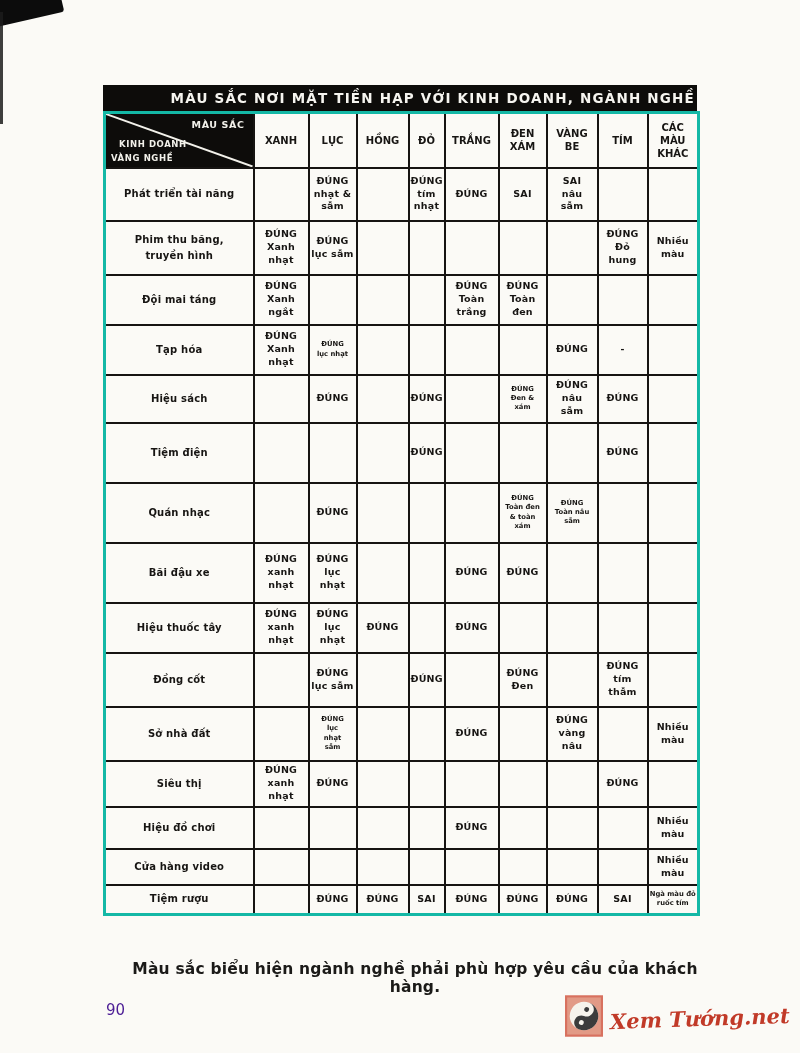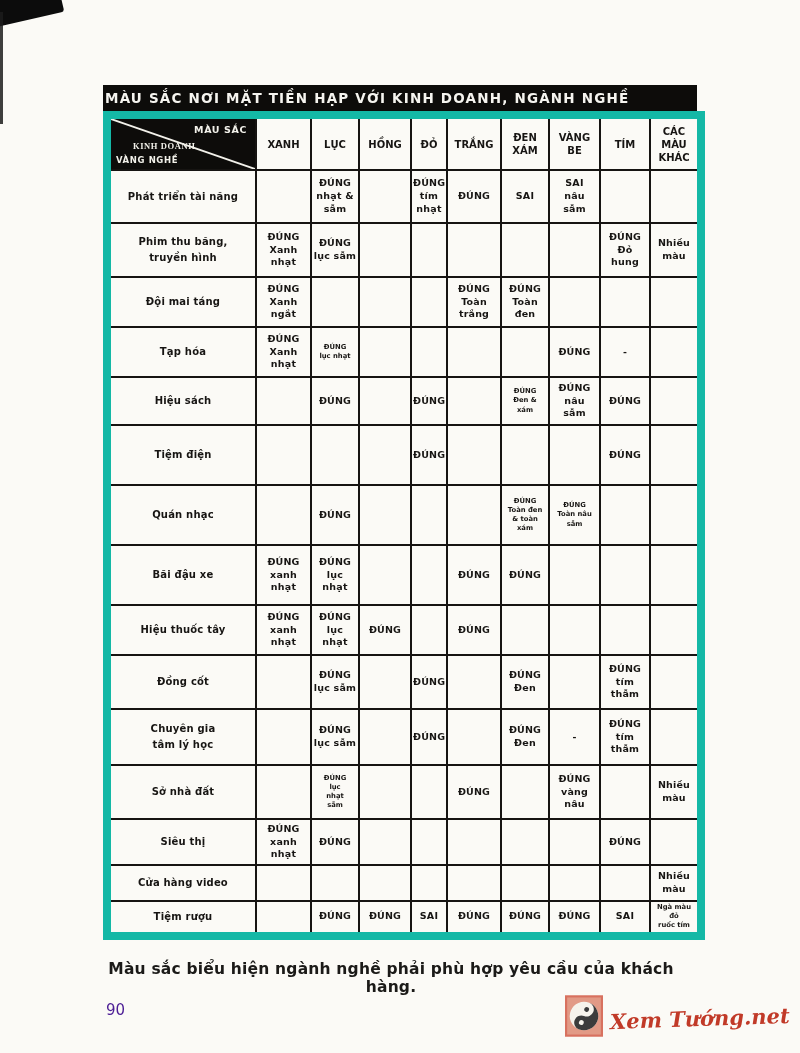--- a/index.html
+++ b/index.html
@@ -23,56 +23,56 @@
     position:absolute; top:12px; left:0;
     width:3px; height:112px;
     background:#1c1c1c; opacity:.85;
   }
   .table-wrap { position:absolute; left:103px; top:85px; width:594px; }
   .title-bar {
     box-sizing:border-box;
     background:#0d0c0a; color:#f5f4ef;
     border:2px solid #0d0c0a;
     height:26px; line-height:23px;
-    text-align:left; font-weight:bold;
+    text-align:right; font-weight:bold;
     font-size:13.5px; letter-spacing:1.2px;
     white-space:nowrap;
   }
   table.matrix {
     border-collapse:collapse; table-layout:fixed;
     width:594px;
-    border:8px solid #14b8a6;
+    border:3px solid #14b8a6;
   }
   .matrix td, .matrix th {
     border:2px solid #161412;
     padding:1px; text-align:center; vertical-align:middle;
     overflow:hidden;
   }
   thead tr { height:55px; }
   .colhead {
     font-weight:bold; font-size:10px; line-height:1.3;
     white-space:pre-line; background:transparent;
   }
   .corner { background:#0d0c0a; position:relative; padding:0; }
   .corner .diag { position:absolute; left:0; top:0; width:100%; height:100%; display:block; }
   .corner span { position:absolute; color:#f2f1ea; font-weight:bold; white-space:nowrap; }
   .c-top { top:5px; right:8px; font-size:9.5px; letter-spacing:.6px; }
-  .c-b1 { left:22px; bottom:18px; font-size:8.5px; letter-spacing:.6px;font-family:Liberation Serif, serif; }
+  .c-b1 { left:13px; bottom:18px; font-size:8.5px; letter-spacing:.6px; }
   .c-b2 { left:5px; bottom:4px; font-size:8.5px; letter-spacing:.6px; }
   .rowlabel {
     font-weight:bold; font-size:10px; letter-spacing:.2px;
     white-space:pre-line; line-height:1.6;
   }
   .cell {
     font-weight:bold; font-size:9.5px; line-height:1.35;
     white-space:pre-line; letter-spacing:.2px;
   }
   .cell.small { font-size:6.8px; line-height:1.35; letter-spacing:0; }
   .caption {
-    position:absolute; left:86px; top:960px; width:610px;
+    position:absolute; left:110px; top:960px; width:610px;
     text-align:center; font-size:15.5px; font-weight:600;
     letter-spacing:.2px; color:#1b1a18;
   }
   .page-number {
     position:absolute; left:106px; top:1001px;
     font-size:15px; color:#4c1d95;
   }
   .watermark {
     position:absolute; right:10px; top:995px;
     display:flex; align-items:center; gap:7px;
@@ -288,37 +288,20 @@
           <td class="cell">ĐÚNG</td>
           <td class="cell"></td>
           <td class="cell">ĐÚNG
 Đen</td>
           <td class="cell"></td>
           <td class="cell">ĐÚNG
 tím
 thẫm</td>
           <td class="cell"></td>
         </tr>
-        <tr style="height: 56px;">
-          <td class="rowlabel">Chuyên gia
-tâm lý học</td>
-          <td class="cell"></td>
-          <td class="cell">ĐÚNG
-lục sẫm</td>
-          <td class="cell"></td>
-          <td class="cell">ĐÚNG</td>
-          <td class="cell"></td>
-          <td class="cell">ĐÚNG
-Đen</td>
-          <td class="cell">-</td>
-          <td class="cell">ĐÚNG
-tím
-thẫm</td>
-          <td class="cell"></td>
-        </tr>
         <tr style="height: 54px;">
           <td class="rowlabel">Sở nhà đất</td>
           <td class="cell"></td>
           <td class="cell small">ĐÚNG
 lục
 nhạt
 sẫm</td>
           <td class="cell"></td>
           <td class="cell"></td>
           <td class="cell">ĐÚNG</td>
@@ -336,20 +319,33 @@
 xanh
 nhạt</td>
           <td class="cell">ĐÚNG</td>
           <td class="cell"></td>
           <td class="cell"></td>
           <td class="cell"></td>
           <td class="cell"></td>
           <td class="cell"></td>
           <td class="cell">ĐÚNG</td>
           <td class="cell"></td>
+        </tr>
+        <tr style="height: 42px;">
+          <td class="rowlabel">Hiệu đồ chơi</td>
+          <td class="cell"></td>
+          <td class="cell"></td>
+          <td class="cell"></td>
+          <td class="cell"></td>
+          <td class="cell">ĐÚNG</td>
+          <td class="cell"></td>
+          <td class="cell"></td>
+          <td class="cell"></td>
+          <td class="cell">Nhiều
+màu</td>
         </tr>
         <tr style="height: 36px;">
           <td class="rowlabel">Cửa hàng video</td>
           <td class="cell"></td>
           <td class="cell"></td>
           <td class="cell"></td>
           <td class="cell"></td>
           <td class="cell"></td>
           <td class="cell"></td>
           <td class="cell"></td>

